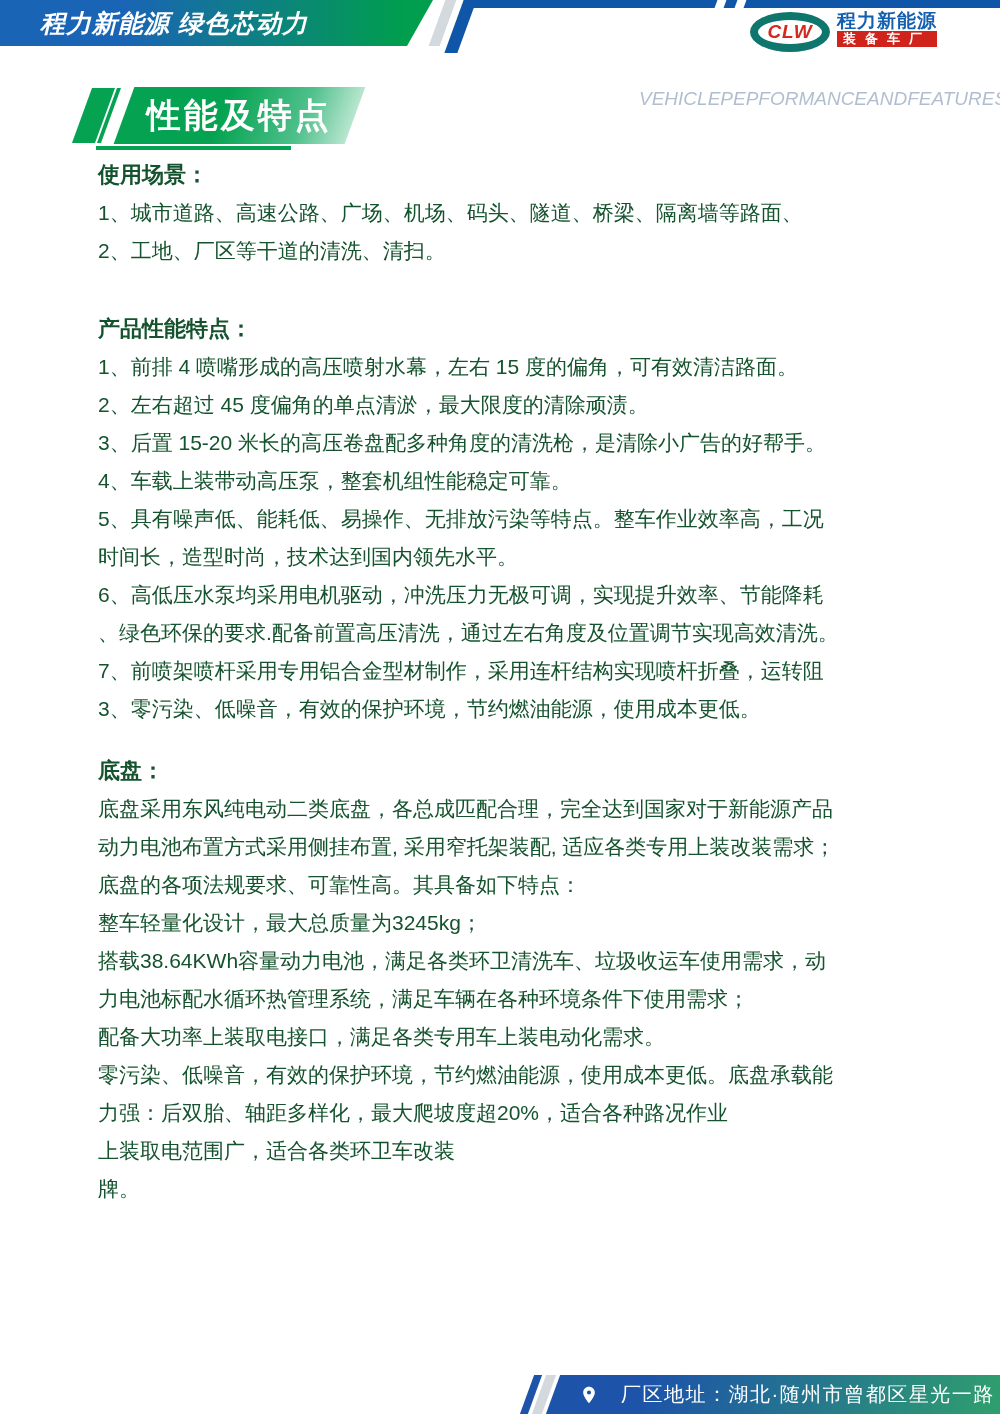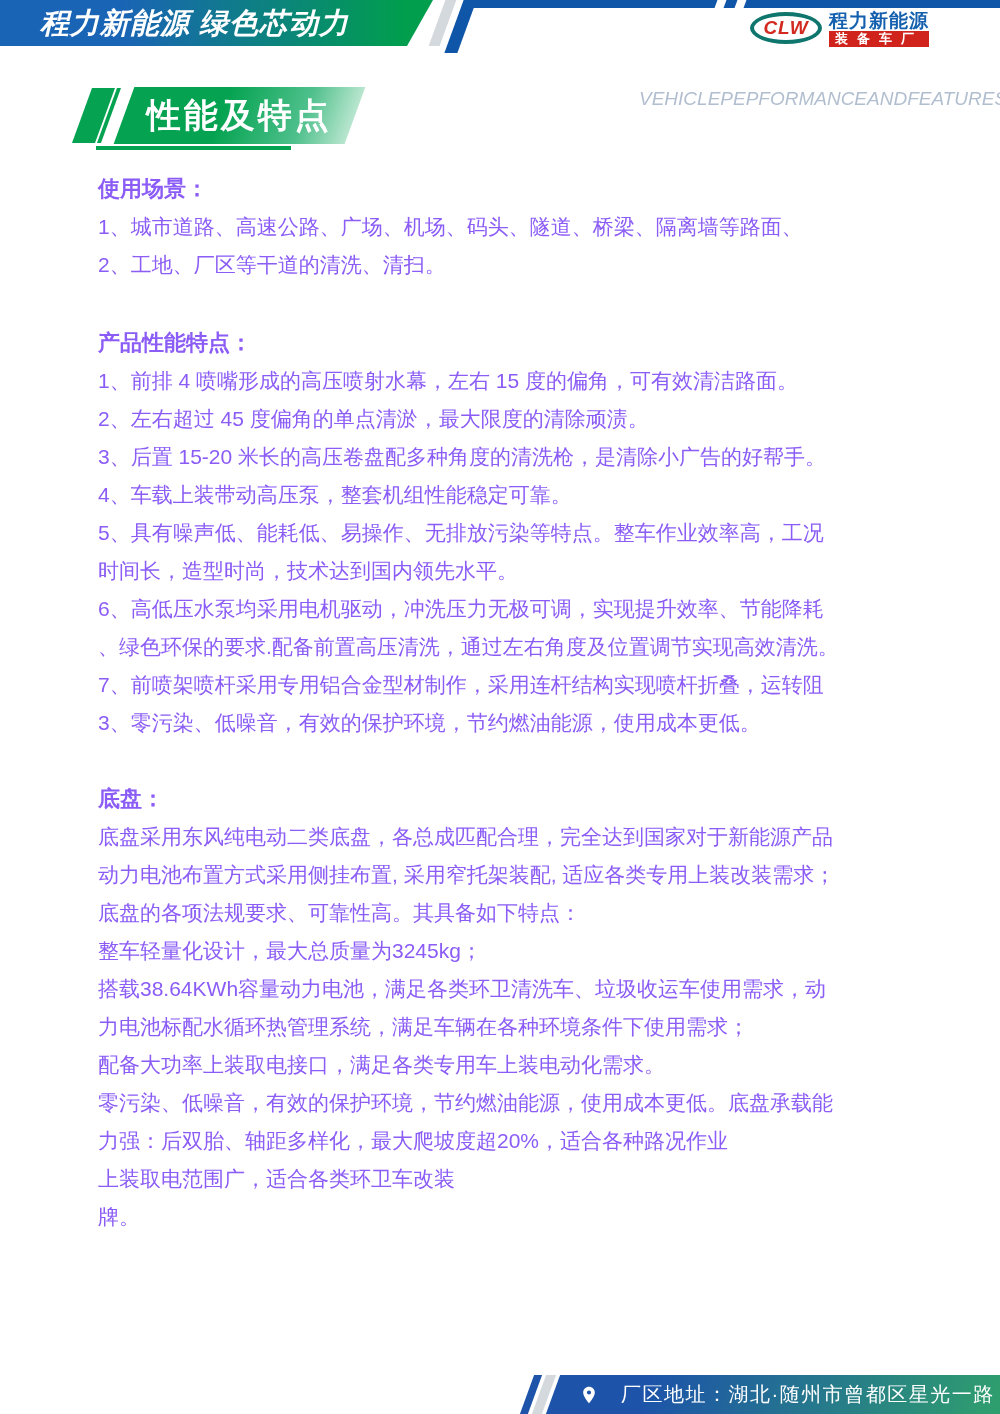--- a/index.html
+++ b/index.html
@@ -8,34 +8,34 @@
     font-family:"Liberation Sans","DejaVu Sans",sans-serif;
   }
   
   .header-bar{
     position:absolute;left:0;top:0;width:440px;height:46px;
     background:linear-gradient(90deg,#1a64b5 0%,#1a64b5 28%,#009e4d 92%);
     clip-path:polygon(0 0,433px 0,407px 46px,0 46px);
   }
   .header-slogan{
     position:absolute;left:40px;top:0;line-height:46px;
-    color:#ffffff;font-size:29px;font-weight:700;font-style:italic;
+    color:#ffffff;font-size:25px;font-weight:700;font-style:italic;
     letter-spacing:1px;white-space:nowrap;
   }
   .hdr-slash{position:absolute;top:0;height:46px;transform:skewX(-20deg);}
   .hdr-slash-gray{left:437px;width:11px;background:#d4d9de;}
   .hdr-slash-blue{left:454px;width:13px;height:53px;background:#0f55a8;}
   .top-strip{position:absolute;left:466px;top:0;width:534px;height:8px;background:#0f55a8;}
   .strip-gap{position:absolute;top:-1px;width:9px;height:10px;background:#ffffff;transform:skewX(-20deg);}
   .strip-gap-1{left:250px;}
   .strip-gap-2{left:270px;}
   
   .logo{position:absolute;left:750px;top:12px;display:flex;align-items:flex-start;}
   .logo-oval{
-    width:64px;height:24px;border:4px solid #0f766e;border-radius:50%;
+    width:64px;height:24px;border:8px solid #0f766e;border-radius:50%;
     display:flex;align-items:center;justify-content:center;background:#ffffff;
   }
   .logo-oval span{color:#d22a20;font-weight:900;font-style:italic;font-size:19px;letter-spacing:1px;}
   .logo-text{margin-left:7px;display:flex;flex-direction:column;}
   .logo-brand{color:#1460ae;font-weight:900;font-size:19px;letter-spacing:1px;line-height:17px;white-space:nowrap;}
   .logo-sub{
     margin-top:2px;background:#cf231c;color:#ffffff;font-weight:700;font-size:13px;
     line-height:14px;padding:1px 3px 1px 6px;letter-spacing:9px;white-space:nowrap;
   }
   
@@ -50,25 +50,25 @@
   .badge-main .unskew{
     display:block;transform:skewX(20deg);color:#ffffff;font-weight:700;font-size:34px;
     letter-spacing:3px;white-space:nowrap;
   }
   
   .watermark{
     position:absolute;left:639px;top:88px;color:#b1becf;font-size:19px;font-style:italic;
     letter-spacing:0px;white-space:nowrap;
   }
   
-  .content{position:absolute;left:98px;top:170px;width:822px;color:#8b5cf6;}
+  .content{position:absolute;left:98px;top:156px;width:822px;color:#14532d;}
   .section{font-size:21px;line-height:38px;font-weight:500;}
   .section .heading{font-weight:700;font-size:22px;}
   .sec-2{margin-top:40px;}
-  .sec-3{margin-top:38px;}
+  .sec-3{margin-top:24px;}
   .line{white-space:nowrap;}
   
   .ftr-slash{position:absolute;top:1375px;height:39px;transform:skewX(-20deg);}
   .ftr-slash-blue{left:527px;width:8px;background:#1d54a9;}
   .ftr-slash-gray{left:539px;width:10px;background:#d4d9de;}
   .footer-bar{
     position:absolute;left:553px;top:1375px;width:470px;height:39px;transform:skewX(-20deg);
     background:linear-gradient(90deg,#1d54a9 0%,#1d54a9 20%,#2f9e6e 95%);
   }
   .footer-inner{

